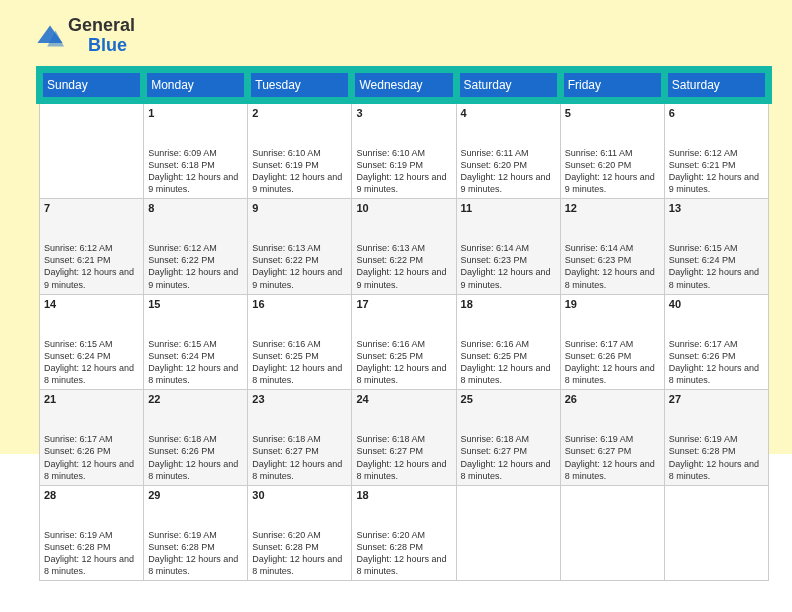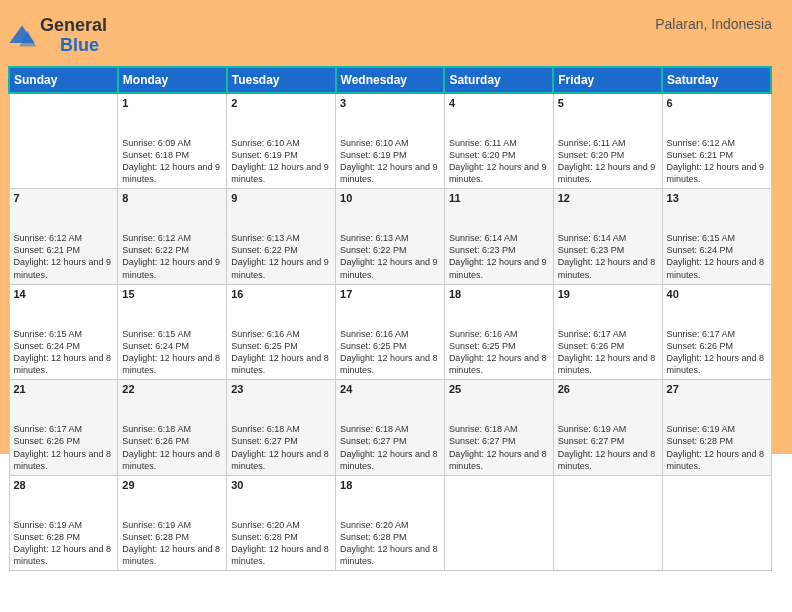--- a/index.html
+++ b/index.html
@@ -6,22 +6,22 @@
     body {
       font-family: Arial, sans-serif;
       background: #fff;
       width: 792px;
       height: 612px;
       overflow: hidden;
     }
     .page {
       width: 792px;
       height: 454px;
-      background: #fdba74;
-      padding: 16px 20px 10px 8px;
+      background: #fef9c3;
+      padding: 16px 20px 10px 36px;
     }
     .header {
       display: flex;
       justify-content: space-between;
       align-items: flex-start;
       margin-bottom: 10px;
     }
     .logo {
       display: flex;
       align-items: center;
@@ -53,24 +53,24 @@
     }
     table {
       width: 100%;
       border-collapse: collapse;
       table-layout: fixed;
     }
     thead tr th {
       background: #1a6bcc;
       color: #fff;
       font-size: 12px;
-      font-weight: bold;
+      font-weight: normal;
       padding: 5px 4px;
       text-align: left;
-      border: 2px solid #14b8a6;
+      border: 7px solid #14b8a6;
     }
     tbody tr td {
       border: 1px solid #ccc;
       vertical-align: top;
       padding: 3px 4px;
       font-size: 9.5px;
       color: #333;
       height: 78px;
       background: #fff;
     }
@@ -103,21 +103,20 @@
       <svg class="logo-icon" viewBox="0 0 40 40" xmlns="http://www.w3.org/2000/svg">
         <polygon points="20,5 38,30 2,30" fill="#1a6bcc" opacity="0.85"></polygon>
         <polygon points="28,12 40,35 16,35" fill="#1a6bcc" opacity="0.5"></polygon>
       </svg>
       <div class="logo-text">
         <span class="logo-general">General</span><br>
         <span class="logo-blue">Blue</span>
       </div>
     </div>
     <div class="title-block">
-      <div class="location">Palaran, Indonesia</div>
     </div>
   </div>
 
   <table>
     <thead>
       <tr>
         <th>Sunday</th>
         <th>Monday</th>
         <th>Tuesday</th>
         <th>Wednesday</th>

